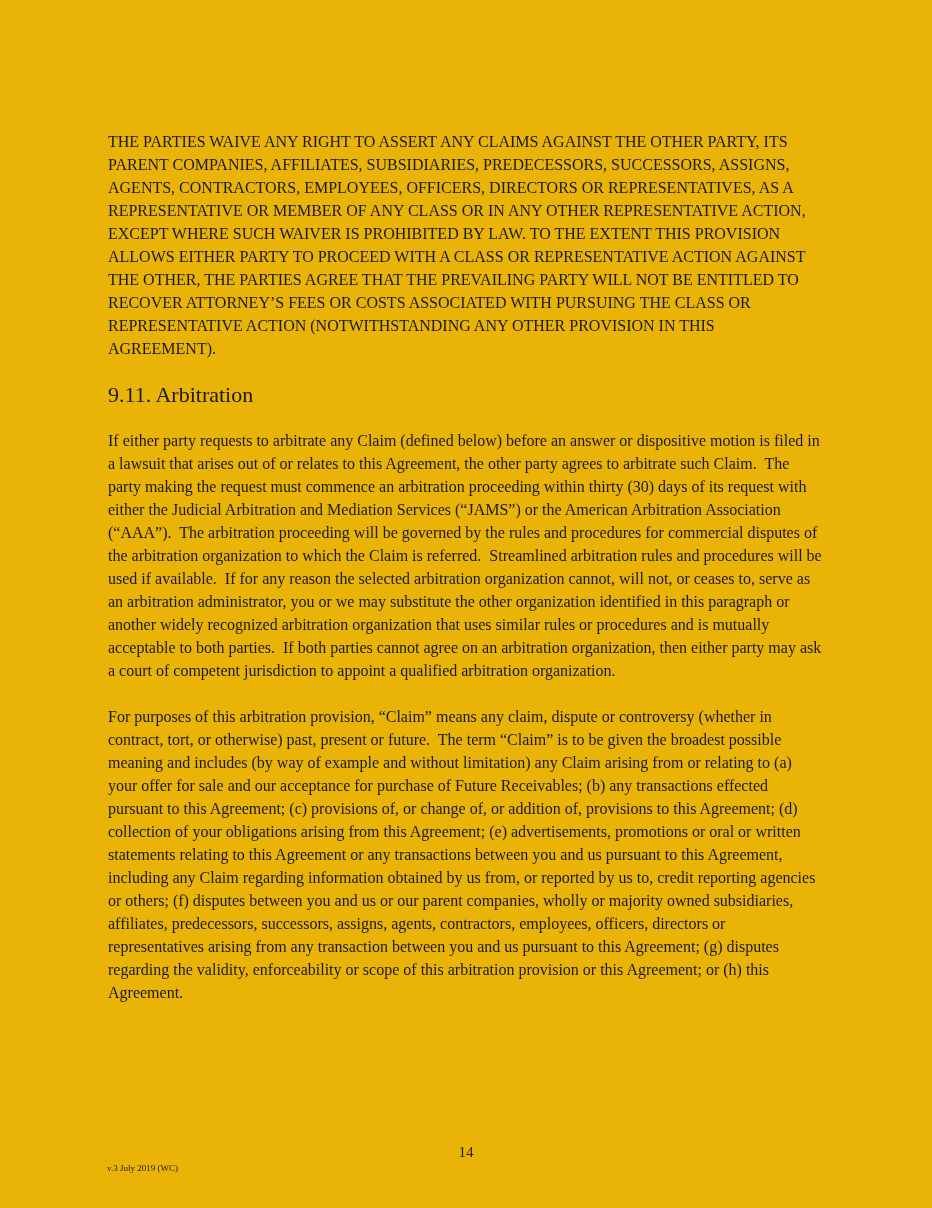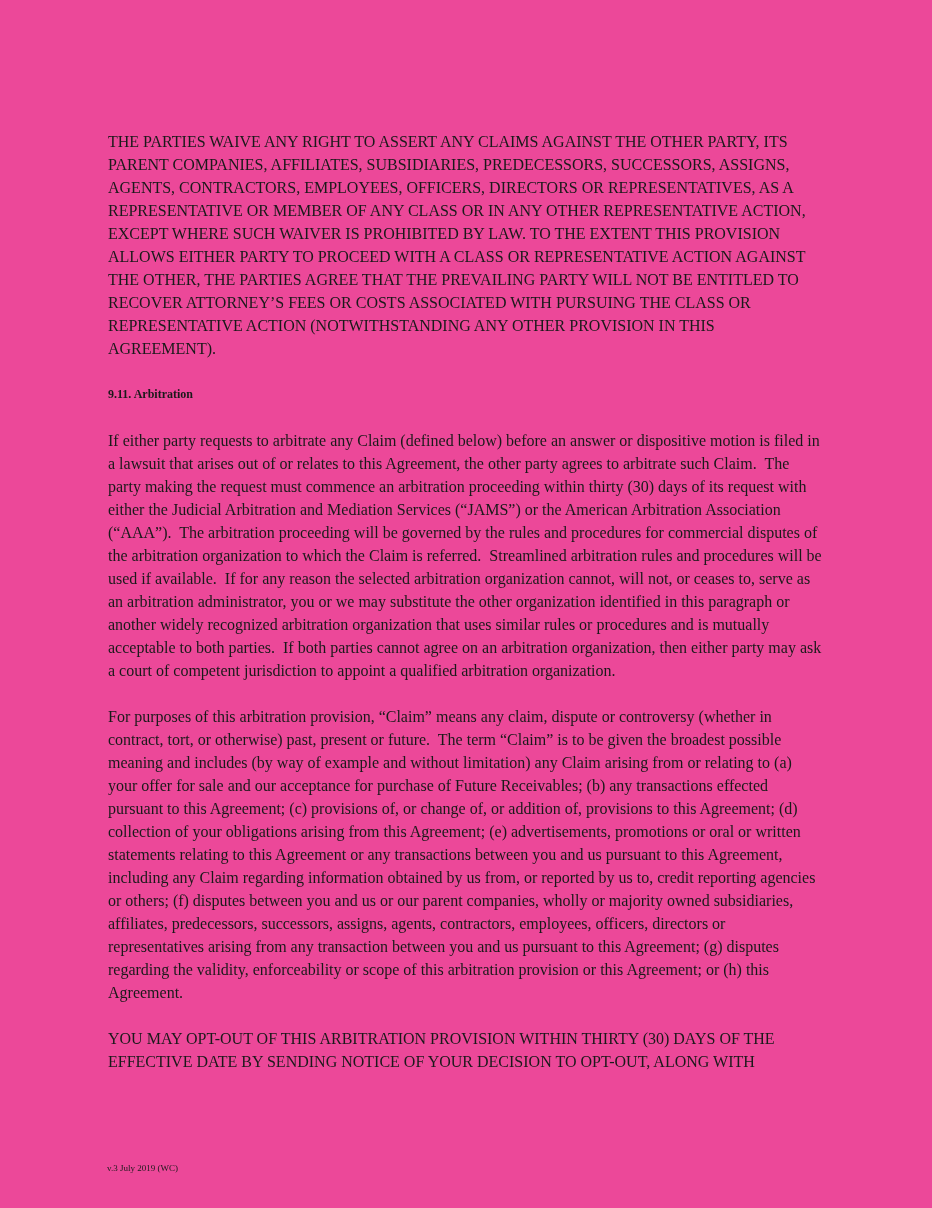--- a/index.html
+++ b/index.html
@@ -11,38 +11,38 @@
     width: 932px;
     height: 1208px;
     position: relative;
     overflow: hidden;
     font-family: "Liberation Serif", "DejaVu Serif", serif;
     color: #1a1a1a;
   }
   .page {
     position: absolute;
     inset: 0;
-    background: #ec4899;
+    background: #eab308;
   }
   .content {
     position: absolute;
     left: 108px;
     top: 130px;
     width: 716px;
     font-size: 16px;
     line-height: 23px;
     text-align: left;
   }
   .para {
     margin: 0 0 23px 0;
     white-space: pre-wrap;
   }
   .heading {
-    font-size: 12px;
-    font-weight: bold;
+    font-size: 22px;
+    font-weight: normal;
     margin: 0 0 23px 0;
     line-height: 23px;
   }
   .footer-page-num {
     position: absolute;
     top: 1143px;
     left: 0;
     width: 932px;
     text-align: center;
     font-size: 15px;
@@ -59,18 +59,18 @@
 </style>
 </head>
 <body>
 
 <div class="page">
   <div class="content">
     <p class="para">THE PARTIES WAIVE ANY RIGHT TO ASSERT ANY CLAIMS AGAINST THE OTHER PARTY, ITS PARENT COMPANIES, AFFILIATES, SUBSIDIARIES, PREDECESSORS, SUCCESSORS, ASSIGNS, AGENTS, CONTRACTORS, EMPLOYEES, OFFICERS, DIRECTORS OR REPRESENTATIVES, AS A REPRESENTATIVE OR MEMBER OF ANY CLASS OR IN ANY OTHER REPRESENTATIVE ACTION, EXCEPT WHERE SUCH WAIVER IS PROHIBITED BY LAW. TO THE EXTENT THIS PROVISION ALLOWS EITHER PARTY TO PROCEED WITH A CLASS OR REPRESENTATIVE ACTION AGAINST THE OTHER, THE PARTIES AGREE THAT THE PREVAILING PARTY WILL NOT BE ENTITLED TO RECOVER ATTORNEY’S FEES OR COSTS ASSOCIATED WITH PURSUING THE CLASS OR REPRESENTATIVE ACTION (NOTWITHSTANDING ANY OTHER PROVISION IN THIS AGREEMENT).</p>
     <h2 class="heading">9.11. Arbitration</h2>
     <p class="para">If either party requests to arbitrate any Claim (defined below) before an answer or dispositive motion is filed in a lawsuit that arises out of or relates to this Agreement, the other party agrees to arbitrate such Claim.  The party making the request must commence an arbitration proceeding within thirty (30) days of its request with either the Judicial Arbitration and Mediation Services (“JAMS”) or the American Arbitration Association (“AAA”).  The arbitration proceeding will be governed by the rules and procedures for commercial disputes of the arbitration organization to which the Claim is referred.  Streamlined arbitration rules and procedures will be used if available.  If for any reason the selected arbitration organization cannot, will not, or ceases to, serve as an arbitration administrator, you or we may substitute the other organization identified in this paragraph or another widely recognized arbitration organization that uses similar rules or procedures and is mutually acceptable to both parties.  If both parties cannot agree on an arbitration organization, then either party may ask a court of competent jurisdiction to appoint a qualified arbitration organization.</p>
     <p class="para">For purposes of this arbitration provision, “Claim” means any claim, dispute or controversy (whether in contract, tort, or otherwise) past, present or future.  The term “Claim” is to be given the broadest possible meaning and includes (by way of example and without limitation) any Claim arising from or relating to (a) your offer for sale and our acceptance for purchase of Future Receivables; (b) any transactions effected pursuant to this Agreement; (c) provisions of, or change of, or addition of, provisions to this Agreement; (d) collection of your obligations arising from this Agreement; (e) advertisements, promotions or oral or written statements relating to this Agreement or any transactions between you and us pursuant to this Agreement, including any Claim regarding information obtained by us from, or reported by us to, credit reporting agencies or others; (f) disputes between you and us or our parent companies, wholly or majority owned subsidiaries, affiliates, predecessors, successors, assigns, agents, contractors, employees, officers, directors or representatives arising from any transaction between you and us pursuant to this Agreement; (g) disputes regarding the validity, enforceability or scope of this arbitration provision or this Agreement; or (h) this Agreement.</p>
-    <p class="para">YOU MAY OPT-OUT OF THIS ARBITRATION PROVISION WITHIN THIRTY (30) DAYS OF THE EFFECTIVE DATE BY SENDING NOTICE OF YOUR DECISION TO OPT-OUT, ALONG WITH</p>
   </div>
 
+  <div class="footer-page-num">14</div>
 
   <div class="footer-version">v.3 July 2019 (WC)</div>
 </div>
 
 </body></html>

